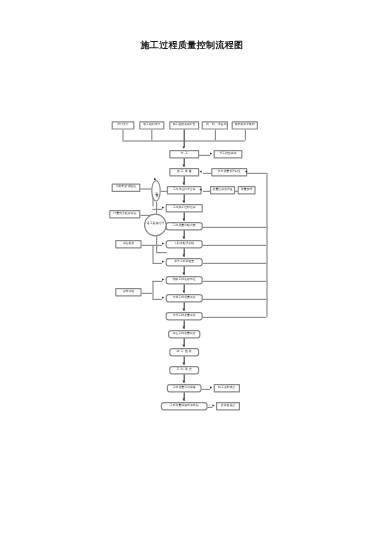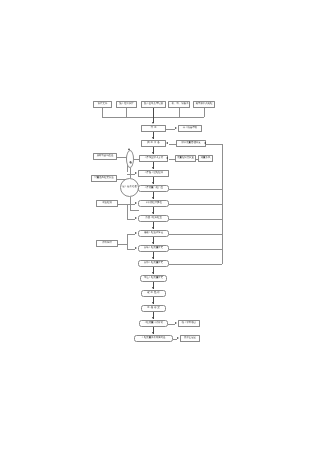--- a/index.html
+++ b/index.html
@@ -52,20 +52,21 @@
   .arr.right{
     border-top:1.6px solid transparent;border-bottom:1.6px solid transparent;
     border-left:2.2px solid #3d3d3d;border-right:0;
   }
 </style>
 </head>
 <body>
 
 <div id="page">
 
+  <div id="title">施工过程质量控制流程图</div>
 
   <div id="diagram">
 
     <div class="node tiny" style="left:93px;top:101px;width:19px;height:7px;">设计文件</div>
     <div class="node tiny" style="left:116px;top:101px;width:21px;height:7px;">施工组织设计</div>
     <div class="node tiny" style="left:141px;top:101px;width:25px;height:7px;">施工图纸会审纪要</div>
     <div class="node tiny" style="left:168px;top:101px;width:22px;height:7px;">人、机、料、设备准备</div>
     <div class="node tiny" style="left:193px;top:101px;width:22px;height:7px;">规范标准及规程</div>
 
     <div class="ln lnv" style="left:102px;top:108px;height:9px;"></div>

